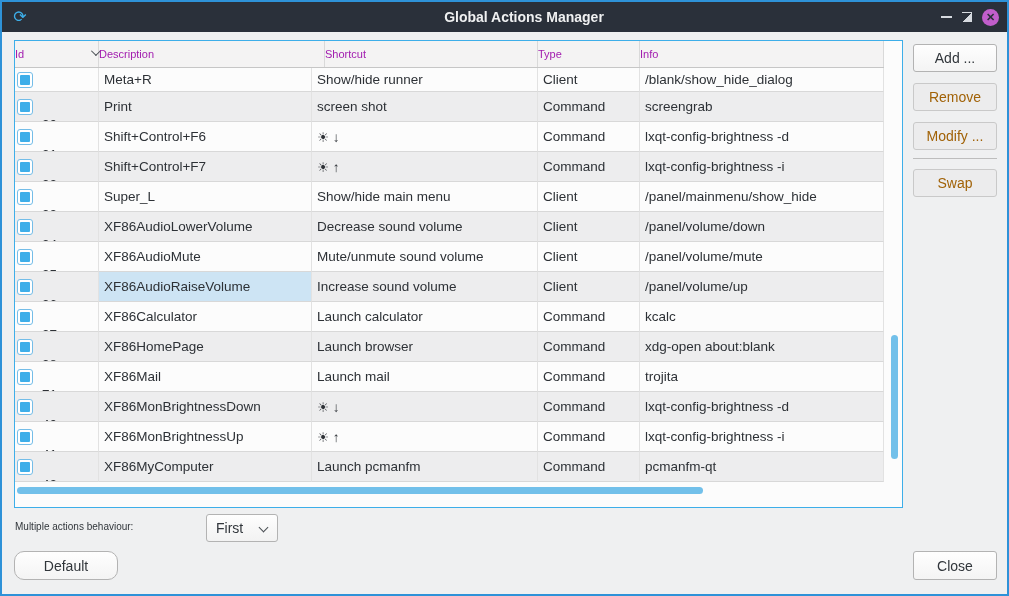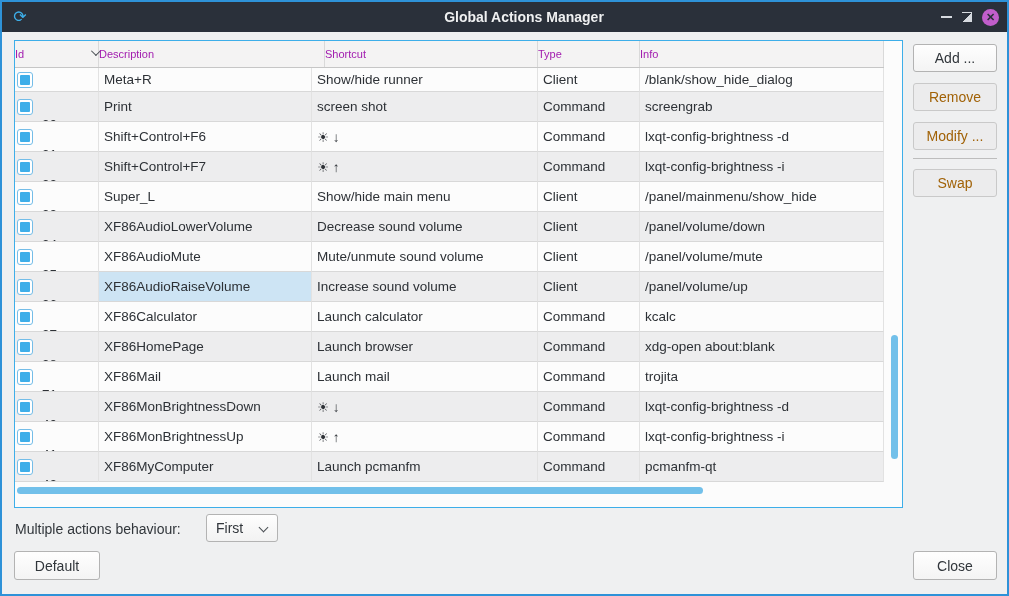--- a/index.html
+++ b/index.html
@@ -39,24 +39,24 @@
   
   .vscroll-thumb { position:absolute; left:876px; top:294px; width:7px; height:124px; background:#72c0ea; border-radius:4px; }
   .hscroll-thumb { position:absolute; left:2px; top:446px; width:686px; height:7px; background:#72c0ea; border-radius:4px; }
 
   
   .btn { position:absolute; left:911px; width:84px; height:28px; border:1px solid #b3b3b3; border-radius:3px; background:linear-gradient(#fefefe,#f4f4f4); font-size:14px; color:#31363b; display:flex; align-items:center; justify-content:center; font-family:"Liberation Sans", sans-serif; }
   .btn.disabled { background:#ececed; border-color:#c9c9c9; color:#a16207; }
   .side-sep { position:absolute; left:911px; width:84px; height:1px; background:#bdbdbd; }
 
   
-  .behaviour-label { position:absolute; left:13px; top:519px; font-size:14px; color:#31363b; }
+  .behaviour-label { position:absolute; left:13px; top:519px; font-size:10px; color:#31363b; }
   .combo { position:absolute; left:204px; top:512px; width:72px; height:28px; border:1px solid #b3b3b3; border-radius:3px; background:linear-gradient(#fefefe,#f2f2f2); display:flex; align-items:center; font-size:14px; color:#31363b; padding-left:9px; }
   .combo .chev { position:absolute; right:10px; top:9px; width:7px; height:7px; border-right:1.6px solid #4a4f54; border-bottom:1.6px solid #4a4f54; transform:rotate(45deg); }
-  .btn-default { position:absolute; left:12px; top:549px; width:86px; height:29px; }
+  .btn-default { position:absolute; left:12px; top:549px; width:104px; height:29px;border-radius:10px; }
   .btn-close { position:absolute; left:911px; top:549px; width:84px; height:29px; }
 </style>
 </head>
 <body>
 
 <div class="frame">
 <div class="window">
 
   <div class="titlebar">
     <span class="app-icon">⟳</span>

